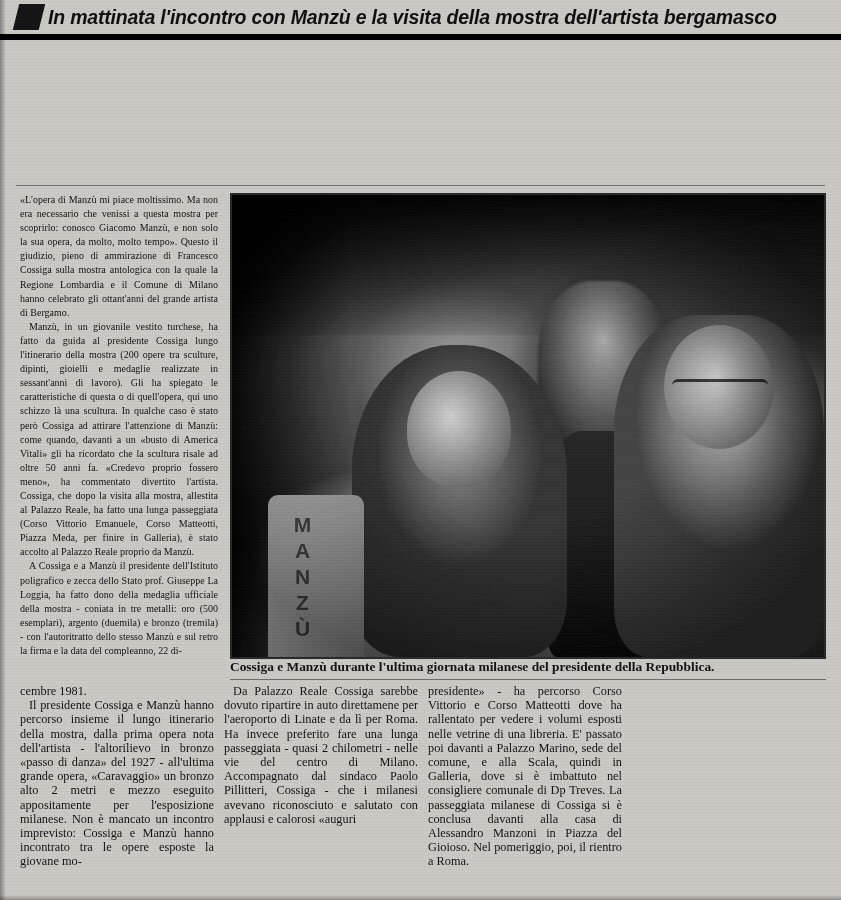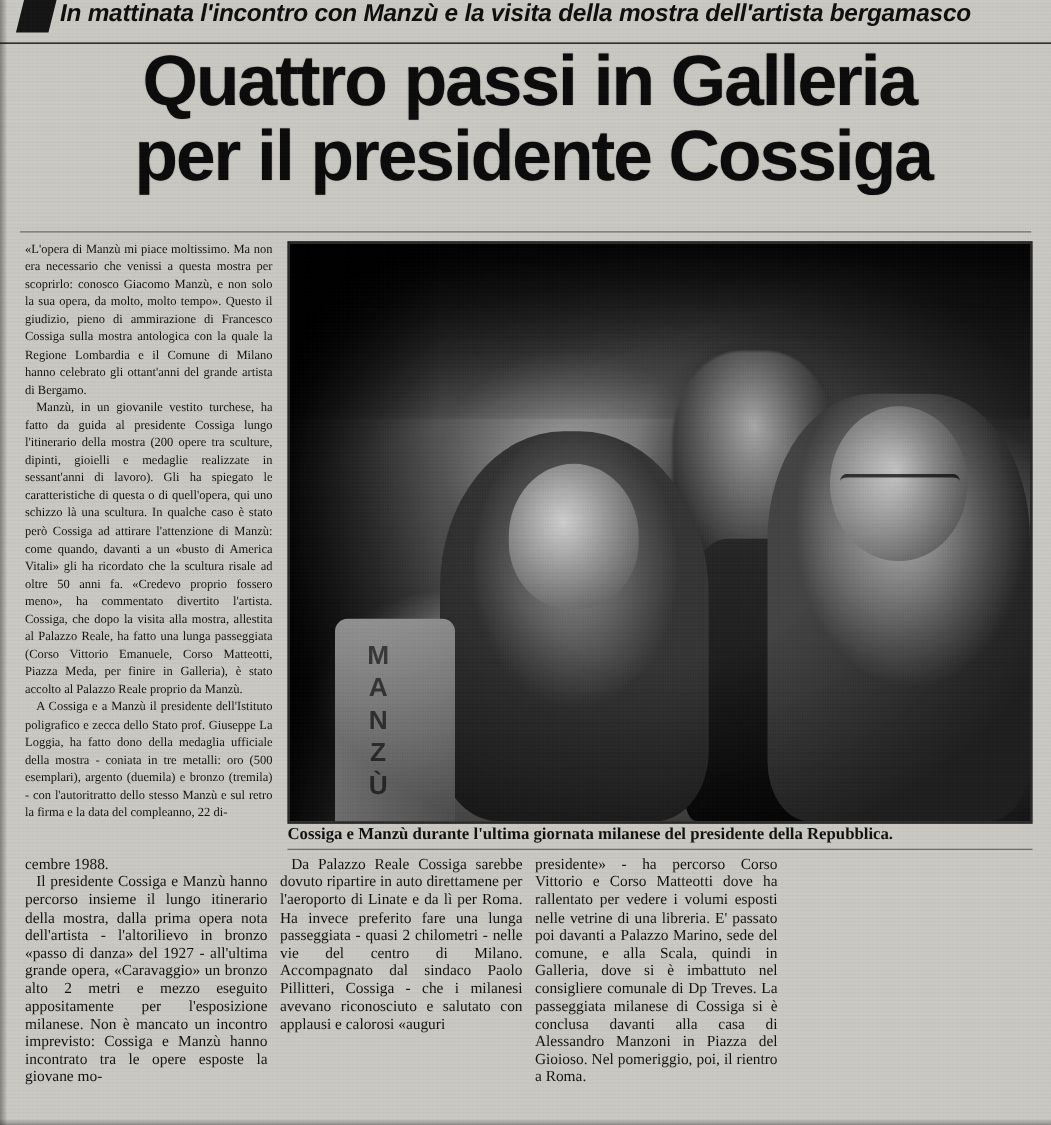--- a/index.html
+++ b/index.html
@@ -28,22 +28,23 @@
       repeating-linear-gradient(90deg, rgba(0,0,0,0.02) 0px, rgba(0,0,0,0.02) 1px, rgba(255,255,255,0.015) 1px, rgba(255,255,255,0.015) 2px);
     z-index: 40;
     opacity: .55;
   }
 
   .kicker-wrap {
     position: absolute;
     left: 0; top: 0;
     width: 841px;
     height: 34px;
-    border-bottom: 1px solid #000000;
+    border-bottom: 6px solid #000000;
     display: flex;
+    align-items: center;
   }
   .kicker-bar {
     width: 26px;
     height: 26px;
     margin-left: 16px;
     margin-right: 6px;
     background: #161616;
     transform: skewX(-14deg);
     flex: none;
   }
@@ -253,24 +254,20 @@
 <div class="page">
 
   <div class="edge-left"></div>
   <div class="edge-bottom"></div>
 
   <div class="kicker-wrap">
     <div class="kicker-bar"></div>
     <div class="kicker-text">In mattinata l'incontro con Manzù e la visita della mostra dell'artista bergamasco</div>
   </div>
 
-  <div class="headline">
-    <span class="l1">Quattro passi in Galleria</span>
-    <span class="l2">per il presidente Cossiga</span>
-  </div>
 
   <div class="rule-under-head"></div>
 
   <div class="col-left">
     <p class="first">«L'opera di Manzù mi piace moltissimo. Ma non era necessario che venissi a questa mostra per scoprirlo: conosco Giacomo Manzù, e non solo la sua opera, da molto, molto tempo». Questo il giudizio, pieno di ammirazione di Francesco Cossiga sulla mostra antologica con la quale la Regione Lombardia e il Comune di Milano hanno celebrato gli ottant'anni del grande artista di Bergamo.</p>
     <p>Manzù, in un giovanile vestito turchese, ha fatto da guida al presidente Cossiga lungo l'itinerario della mostra (200 opere tra sculture, dipinti, gioielli e medaglie realizzate in sessant'anni di lavoro). Gli ha spiegato le caratteristiche di questa o di quell'opera, qui uno schizzo là una scultura. In qualche caso è stato però Cossiga ad attirare l'attenzione di Manzù: come quando, davanti a un «busto di America Vitali» gli ha ricordato che la scultura risale ad oltre 50 anni fa. «Credevo proprio fossero meno», ha commentato divertito l'artista. Cossiga, che dopo la visita alla mostra, allestita al Palazzo Reale, ha fatto una lunga passeggiata (Corso Vittorio Emanuele, Corso Matteotti, Piazza Meda, per finire in Galleria), è stato accolto al Palazzo Reale proprio da Manzù.</p>
     <p>A Cossiga e a Manzù il presidente dell'Istituto poligrafico e zecca dello Stato prof. Giuseppe La Loggia, ha fatto dono della medaglia ufficiale della mostra - coniata in tre metalli: oro (500 esemplari), argento (duemila) e bronzo (tremila) - con l'autoritratto dello stesso Manzù e sul retro la firma e la data del compleanno, 22 di-</p>
   </div>
 
   <div class="photo-frame">
@@ -288,21 +285,21 @@
       <div class="statue-text">MANZÙ</div>
       <div class="vign"></div>
     </div>
   </div>
 
   <div class="caption">Cossiga e Manzù durante l'ultima giornata milanese del presidente della Repubblica.</div>
   <div class="caption-rule"></div>
 
   <div class="bottom">
     <div class="bcol">
-      <p class="first">cembre 1988.</p>
+      <p class="first">cembre 1981.</p>
       <p>Il presidente Cossiga e Manzù hanno percorso insieme il lungo itinerario della mostra, dalla prima opera nota dell'artista - l'altorilievo in bronzo «passo di danza» del 1927 - all'ultima grande opera, «Caravaggio» un bronzo alto 2 metri e mezzo eseguito appositamente per l'esposizione milanese. Non è mancato un incontro imprevisto: Cossiga e Manzù hanno incontrato tra le opere esposte la giovane mo-</p>
     </div>
     <div class="bcol">
       <p>Da Palazzo Reale Cossiga sarebbe dovuto ripartire in auto direttamene per l'aeroporto di Linate e da lì per Roma. Ha invece preferito fare una lunga passeggiata - quasi 2 chilometri - nelle vie del centro di Milano. Accompagnato dal sindaco Paolo Pillitteri, Cossiga - che i milanesi avevano riconosciuto e salutato con applausi e calorosi «auguri</p>
     </div>
     <div class="bcol">
       <p class="first">presidente» - ha percorso Corso Vittorio e Corso Matteotti dove ha rallentato per vedere i volumi esposti nelle vetrine di una libreria. E' passato poi davanti a Palazzo Marino, sede del comune, e alla Scala, quindi in Galleria, dove si è imbattuto nel consigliere comunale di Dp Treves. La passeggiata milanese di Cossiga si è conclusa davanti alla casa di Alessandro Manzoni in Piazza del Gioioso. Nel pomeriggio, poi, il rientro a Roma.</p>
     </div>
   </div>
 

